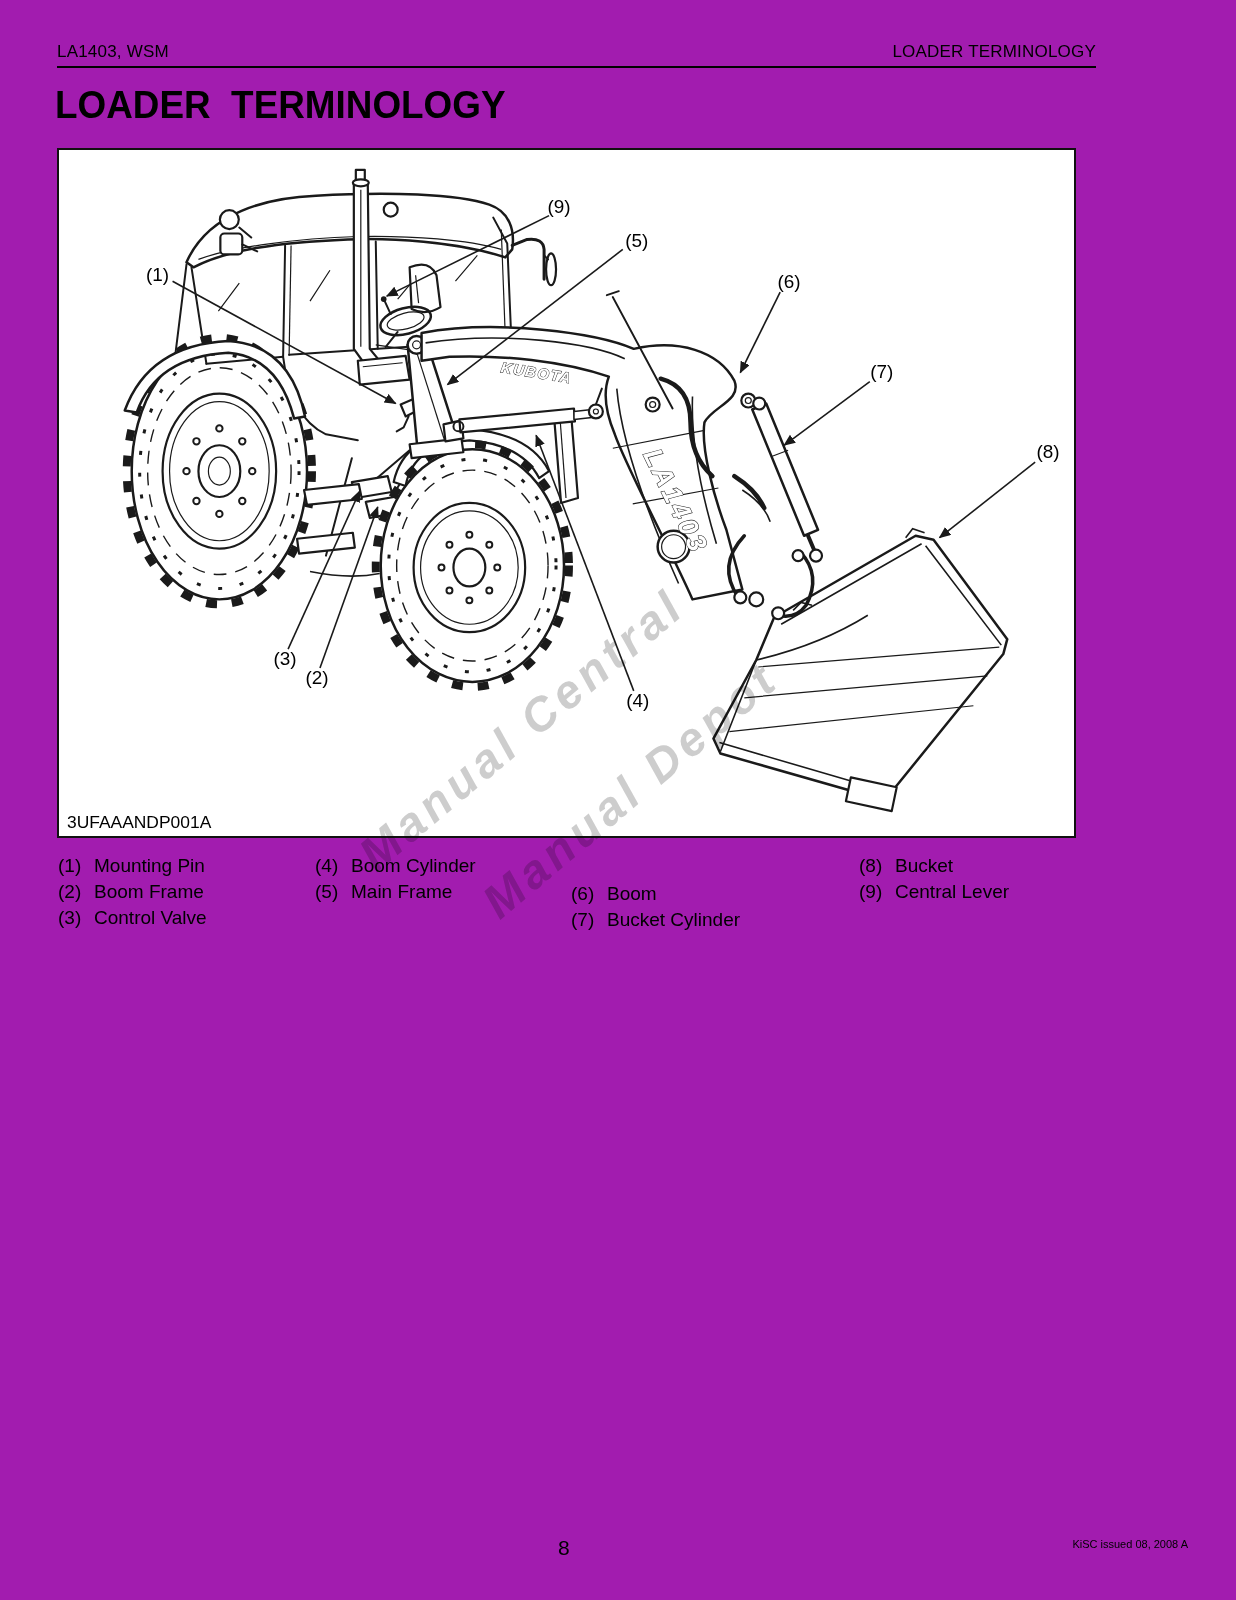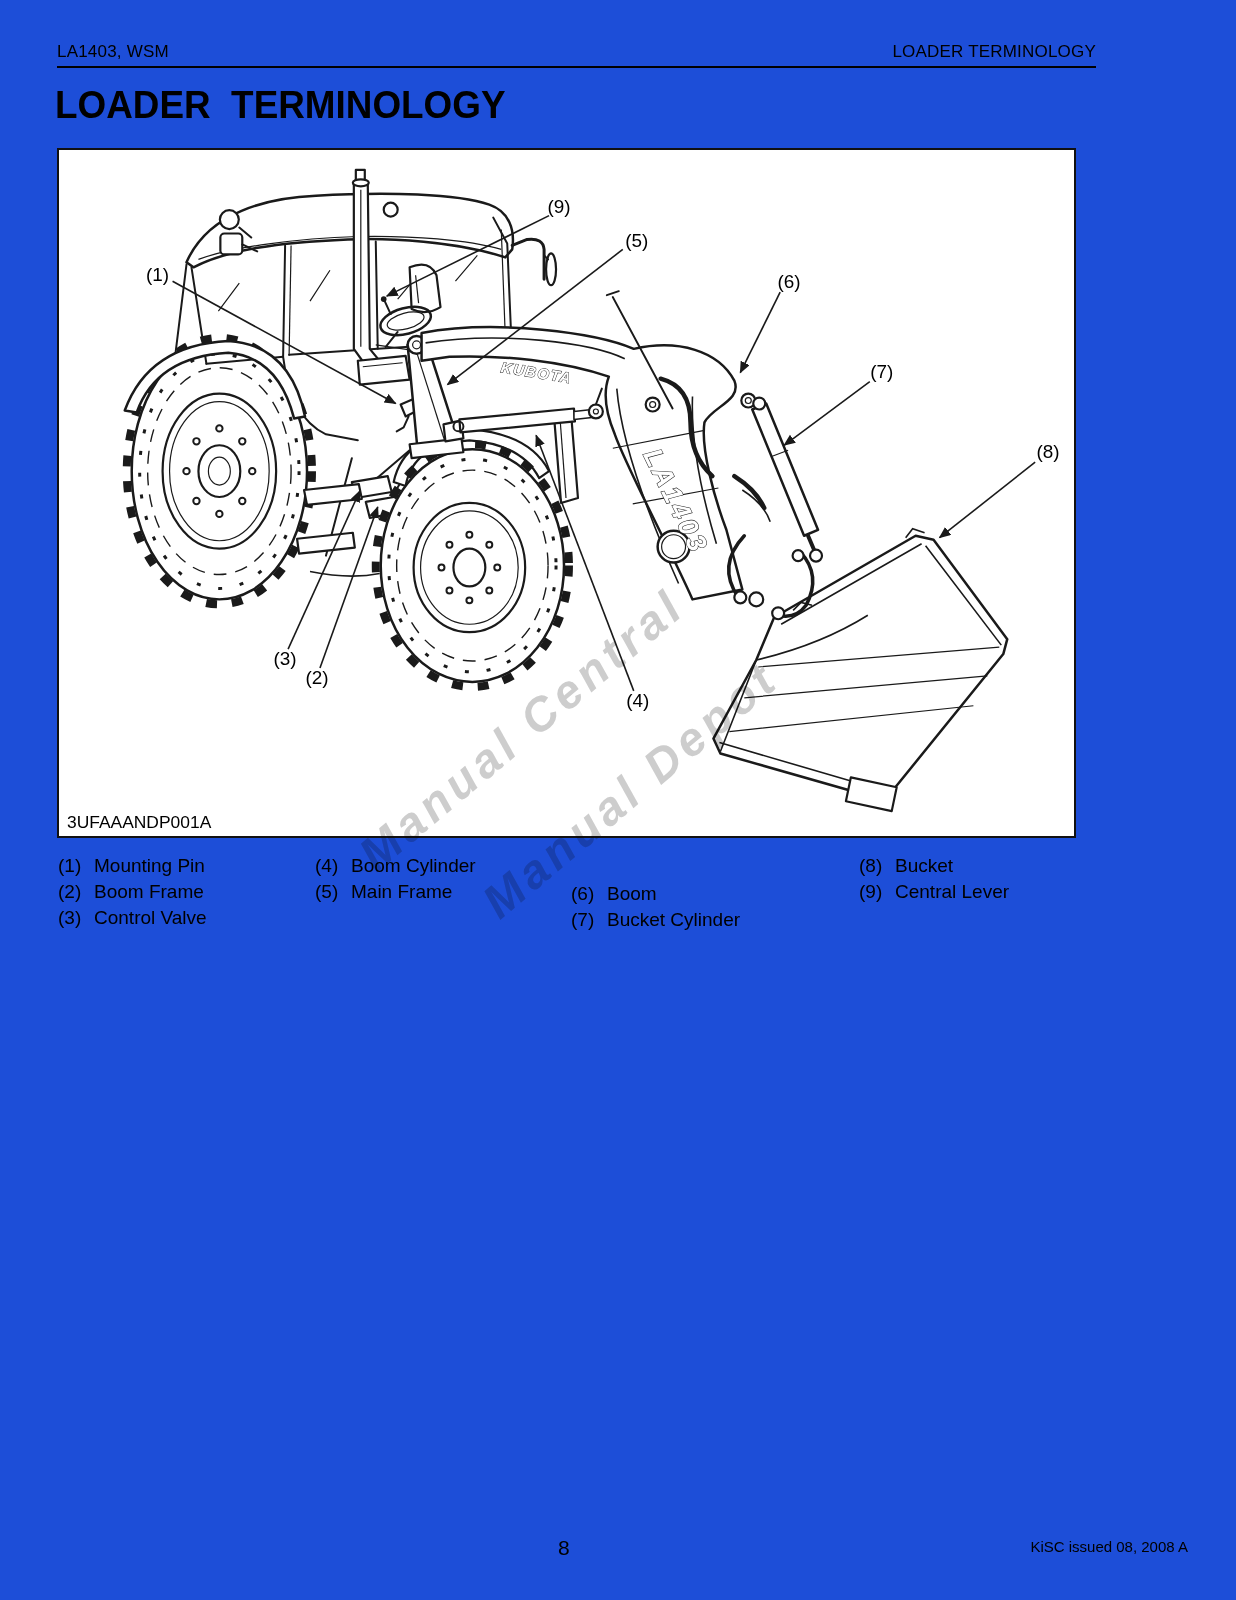--- a/index.html
+++ b/index.html
@@ -1,17 +1,17 @@
 <!DOCTYPE html>
 <html><head>
 <meta charset="utf-8">
 <style>
   html,body{margin:0;padding:0;background:#888;}
   .page{
-    position:relative; width:1236px; height:1600px; background:#1d4ed8;
+    position:relative; width:1236px; height:1600px; background:#a21caf;
     font-family:"Liberation Sans", sans-serif; color:#000; overflow:hidden;
     margin:0 auto;
   }
   
   .hdr{position:absolute; left:57px; top:42px; width:1039px; display:flex;
        justify-content:space-between; font-size:17px; letter-spacing:.2px;}
   .hdr-rule{position:absolute; left:57px; top:66px; width:1039px; height:2px; background:#000;}
   .doc-title{position:absolute; left:55px; top:84px; font-size:38px; font-weight:bold;
        letter-spacing:0; white-space:pre; transform:scaleX(.97); transform-origin:left;}
   
@@ -26,21 +26,21 @@
   .wm2{left:446px; top:762px;}
   
   .legend{position:absolute; top:854px; left:0; width:1236px; font-size:19px;}
   .lg-col{position:absolute; top:0;}
   .lg-col.c0{left:58px;} .lg-col.c1{left:315px;} .lg-col.c2{left:571px;margin-top:28px;} .lg-col.c3{left:859px;}
   .lg-row{height:26px; line-height:24px; white-space:nowrap;}
   .lg-num{display:inline-block; width:36px;}
   
   .ft-seller{position:absolute; left:0; top:1534px; width:1228px; text-align:center; font-size:22px;}
   .ft-page{position:absolute; left:558px; top:1536px; font-size:21px;}
-  .ft-issued{position:absolute; right:48px; top:1538px; font-size:15px;}
+  .ft-issued{position:absolute; right:48px; top:1538px; font-size:11px;}
   
   .ln{stroke:#1a1a1a; fill:none; stroke-width:2; stroke-linecap:round; stroke-linejoin:round;}
   .lnw{stroke:#1a1a1a; fill:#fff; stroke-width:2.2; stroke-linecap:round; stroke-linejoin:round;}
   .lnw3{stroke:#1a1a1a; fill:#fff; stroke-width:2.5; stroke-linejoin:round;}
   .thin{stroke:#1a1a1a; fill:none; stroke-width:1.2;}
   .med{stroke:#1a1a1a; fill:none; stroke-width:1.6;}
   .hose{stroke:#1a1a1a; fill:none; stroke-width:4.5; stroke-linecap:round;}
   .lead{stroke:#1a1a1a; fill:none; stroke-width:1.6; marker-end:url(#arr);}
   .callout{font-family:"Liberation Sans",sans-serif; font-size:19px; fill:#000;}
   .figcode{font-family:"Liberation Sans",sans-serif; font-size:17.5px; fill:#000;}

